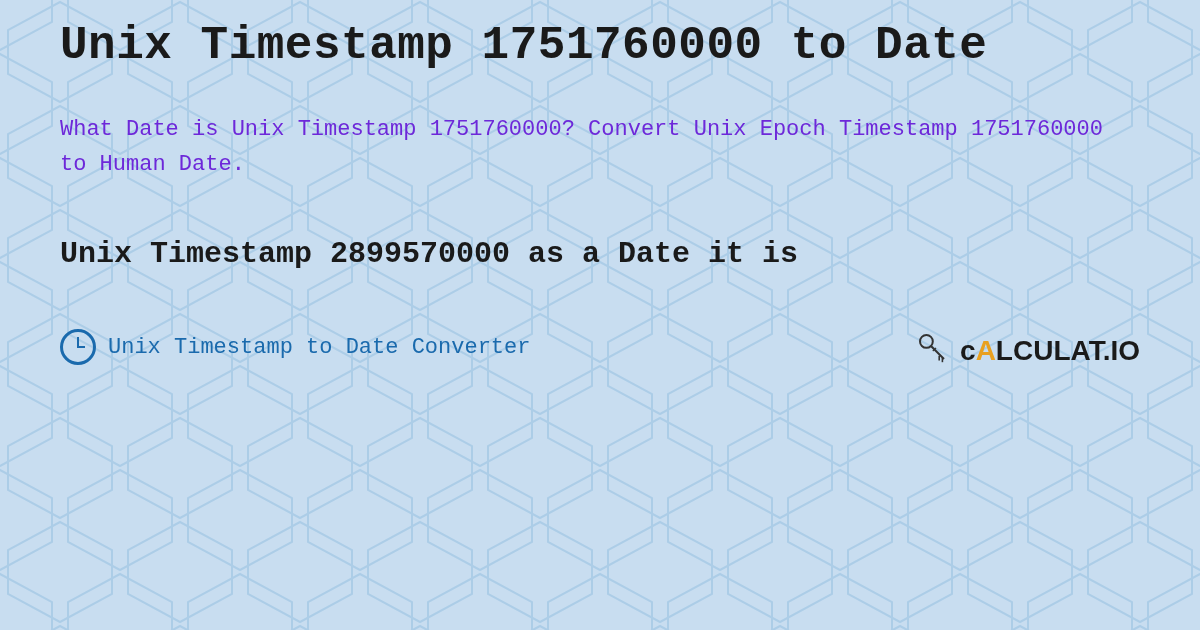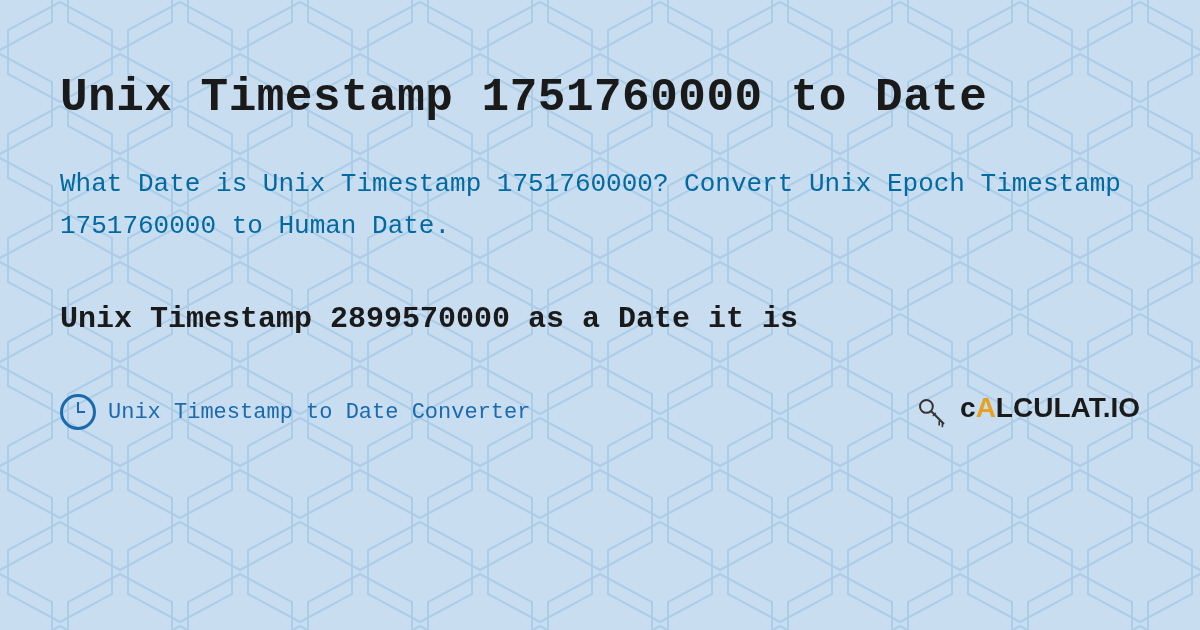--- a/index.html
+++ b/index.html
@@ -24,35 +24,34 @@
       left: 0;
       width: 100%;
       height: 100%;
       z-index: 0;
       opacity: 0.35;
     }
 
     .content {
       position: relative;
       z-index: 1;
-      padding: 32px 60px;
-      margin-top: 40px;
+      padding: 20px 60px;
     }
 
     .main-title {
       font-size: 46px;
       font-weight: bold;
       color: #1a1a1a;
       margin-bottom: 40px;
       letter-spacing: 0.5px;
     }
 
     .description {
-      font-size: 26px;
-      color: #0369a1;
+      font-size: 22px;
+      color: #6d28d9;
       line-height: 1.6;
       margin-bottom: 50px;
       font-family: 'Courier New', Courier, monospace;
     }
 
     .result-section {
       font-size: 30px;
       font-weight: bold;
       color: #1a1a1a;
       line-height: 1.5;
@@ -101,21 +100,21 @@
       position: absolute;
       width: 8px;
       height: 2px;
       background: #1a6aad;
       top: 14px;
       left: 14px;
     }
 
     .footer-right {
       display: flex;
-      align-items: flex-start;
+      align-items: flex-end;
       gap: 8px;
       color: #1a1a1a;
     }
 
     .calculat-logo {
       font-size: 28px;
       font-weight: bold;
       font-family: Arial, sans-serif;
       color: #1a1a1a;
     }

